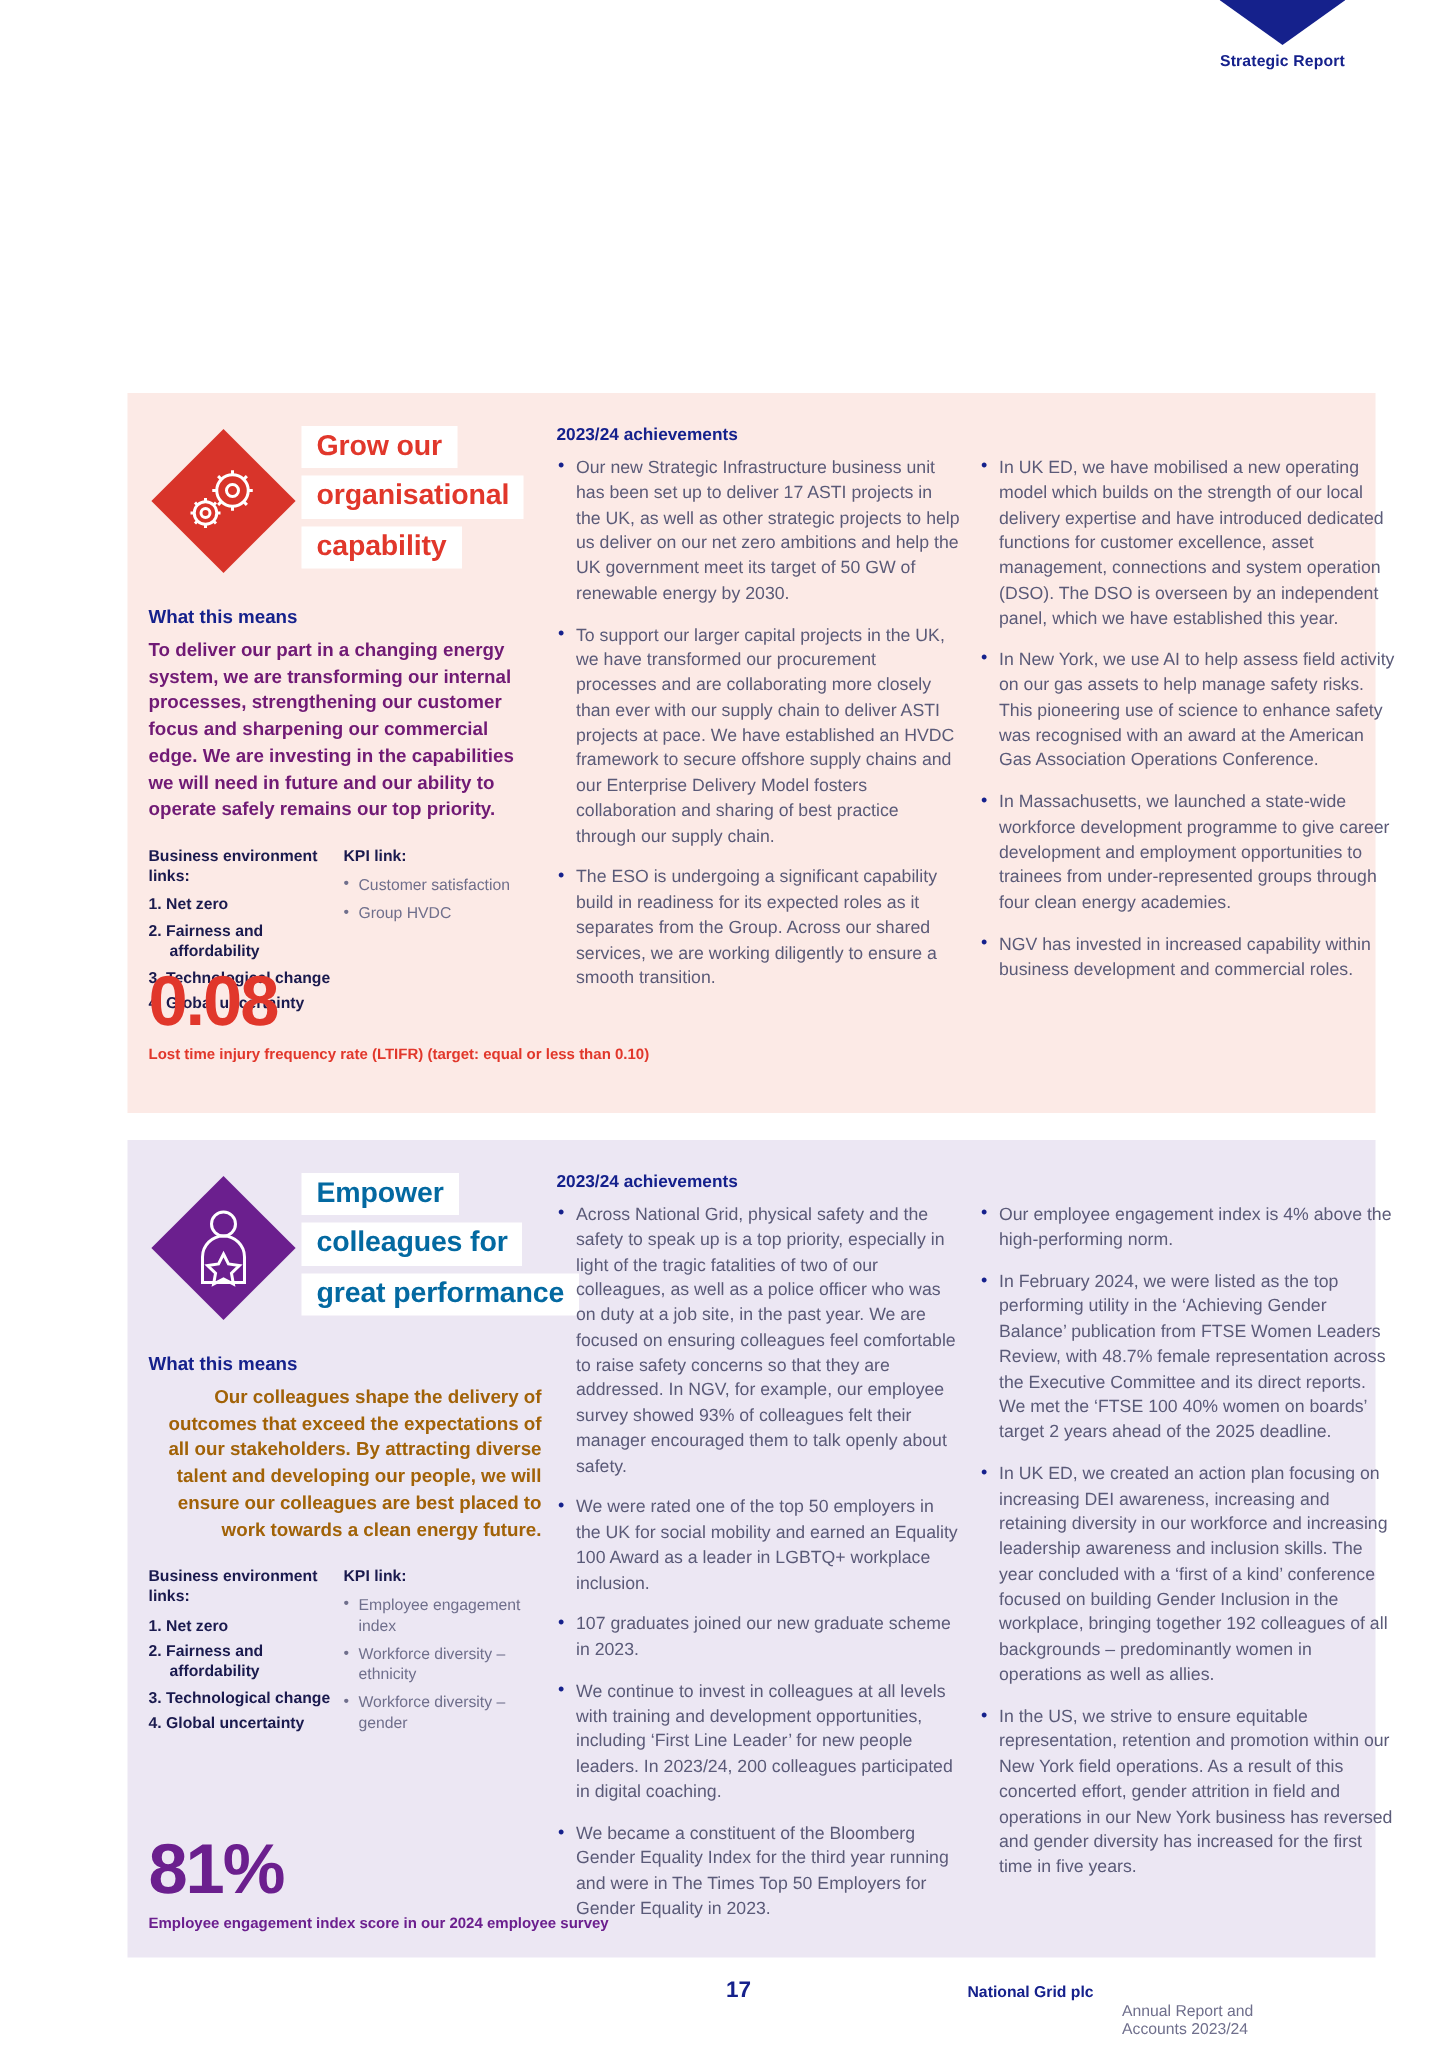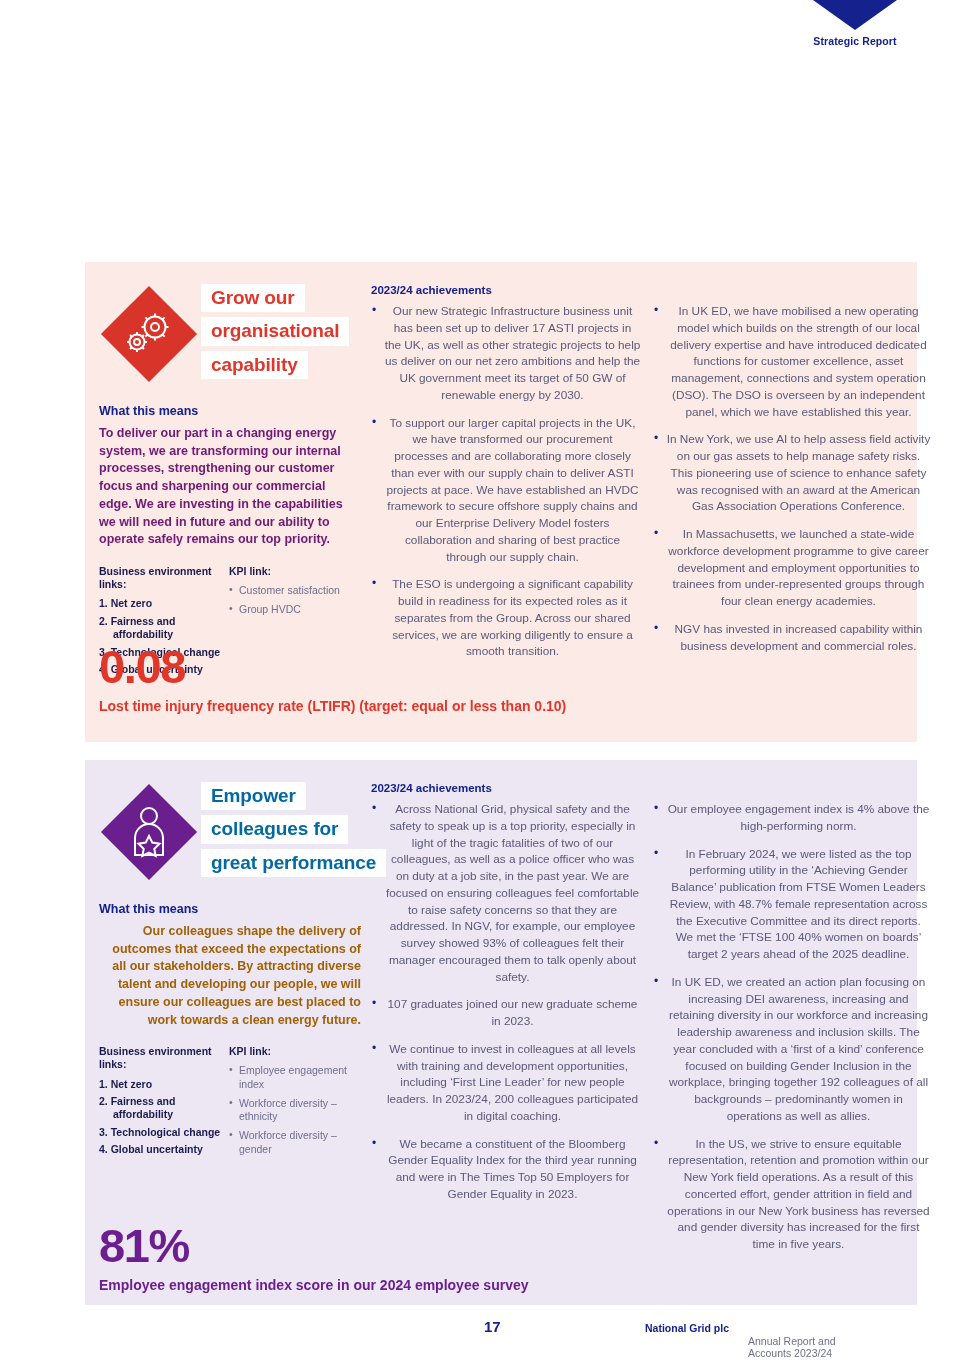--- a/index.html
+++ b/index.html
@@ -178,21 +178,21 @@
     left: 99px;
   }
   .stat .stat-value {
     font-size: 47px;
     font-weight: bold;
     line-height: 1;
     letter-spacing: -1.4px;
     margin: 0 0 7px 0;
   }
   .stat .stat-caption {
-    font-size: 14px;
+    font-size: 10px;
     font-weight: bold;
     line-height: 1.33;
     margin: 0;
   }
   .stat-red .stat-value, .stat-red .stat-caption { color: #e1372b; }
   .stat-purple .stat-value, .stat-purple .stat-caption { color: #6b1f8e; }
 
   
   .ach-head {
     font-size: 11.5px;
@@ -205,21 +205,20 @@
     padding: 0;
     list-style: none;
   }
   .ach-list li {
     font-size: 11.8px;
     color: #5a5a78;
     line-height: 1.42;
     margin-bottom: 11px;
     padding-left: 13px;
     position: relative;
-    text-align: center;
   }
   .ach-list li::before {
     content: "\2022";
     position: absolute;
     left: 1px;
     top: -1px;
     color: #15218c;
     font-size: 12px;
   }
   .ach-list.offset-top { margin-top: 19px; }
@@ -399,20 +398,21 @@
             <li>Workforce diversity – gender</li>
           </ul>
         </div>
       </div>
     </div>
 
     <div class="col-mid">
       <h3 class="ach-head">2023/24 achievements</h3>
       <ul class="ach-list">
         <li>Across National Grid, physical safety and the safety to speak up is a top priority, especially in light of the tragic fatalities of two of our colleagues, as well as a police officer who was on duty at a job site, in the past year. We are focused on ensuring colleagues feel comfortable to raise safety concerns so that they are addressed. In NGV, for example, our employee survey showed 93% of colleagues felt their manager encouraged them to talk openly about safety.</li>
+        <li>We were rated one of the top 50 employers in the UK for social mobility and earned an Equality 100 Award as a leader in LGBTQ+ workplace inclusion.</li>
         <li>107 graduates joined our new graduate scheme in 2023.</li>
         <li>We continue to invest in colleagues at all levels with training and development opportunities, including ‘First Line Leader’ for new people leaders. In 2023/24, 200 colleagues participated in digital coaching.</li>
         <li>We became a constituent of the Bloomberg Gender Equality Index for the third year running and were in The Times Top 50 Employers for Gender Equality in 2023.</li>
       </ul>
     </div>
 
     <div class="col-right">
       <ul class="ach-list offset-top">
         <li>Our employee engagement index is 4% above the high-performing norm.</li>
         <li>In February 2024, we were listed as the top performing utility in the ‘Achieving Gender Balance’ publication from FTSE Women Leaders Review, with 48.7% female representation across the Executive Committee and its direct reports. We met the ‘FTSE 100 40% women on boards’ target 2 years ahead of the 2025 deadline.</li>

